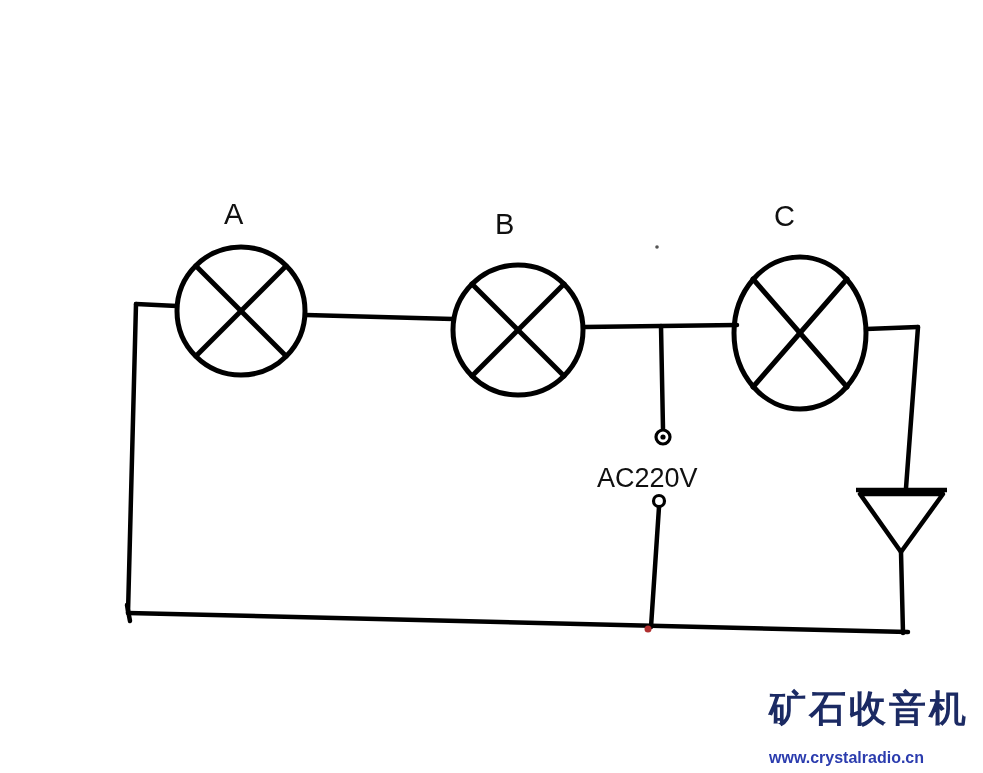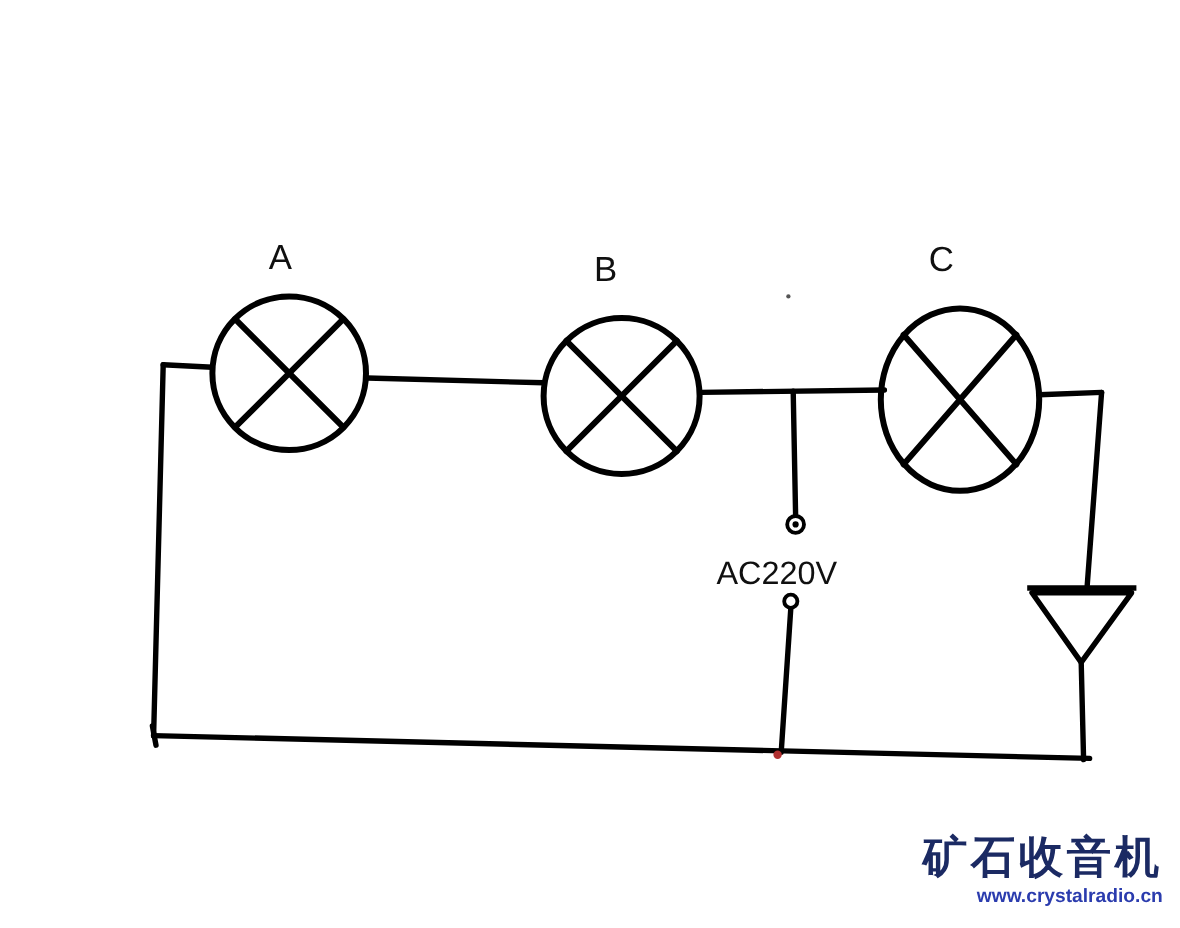--- a/index.html
+++ b/index.html
@@ -48,35 +48,34 @@
     font-family: "Liberation Sans", sans-serif;
     font-size: 27px;
     fill: #101010;
   }
   .accent-dot { fill: var(--accent-dot, #b03030); stroke: none; }
   .stray { fill: #555555; stroke: none; }
 
   .watermark {
     position: absolute;
     right: 14px;
-    bottom: 16px;
-    text-align: right;
+    bottom: 6px;
   }
   .watermark-title {
     font-size: 37px;
     font-weight: bold;
     color: var(--watermark-title, #1b2a63);
     letter-spacing: 3px;
     line-height: 1.05;
   }
   .watermark-url {
     font-size: 16px;
     font-weight: bold;
     color: var(--watermark-url, #2b3cae);
-    margin-top: 4px;
+    margin-top: 20px;
   }
 </style>
 </head>
 <body>
 
 <div class="canvas">
   <svg width="983" height="773" viewBox="0 0 983 773">
 
     <polyline class="wire" points="177,306 136,304"></polyline>
     <polyline class="wire" points="136,304 128,613"></polyline>

